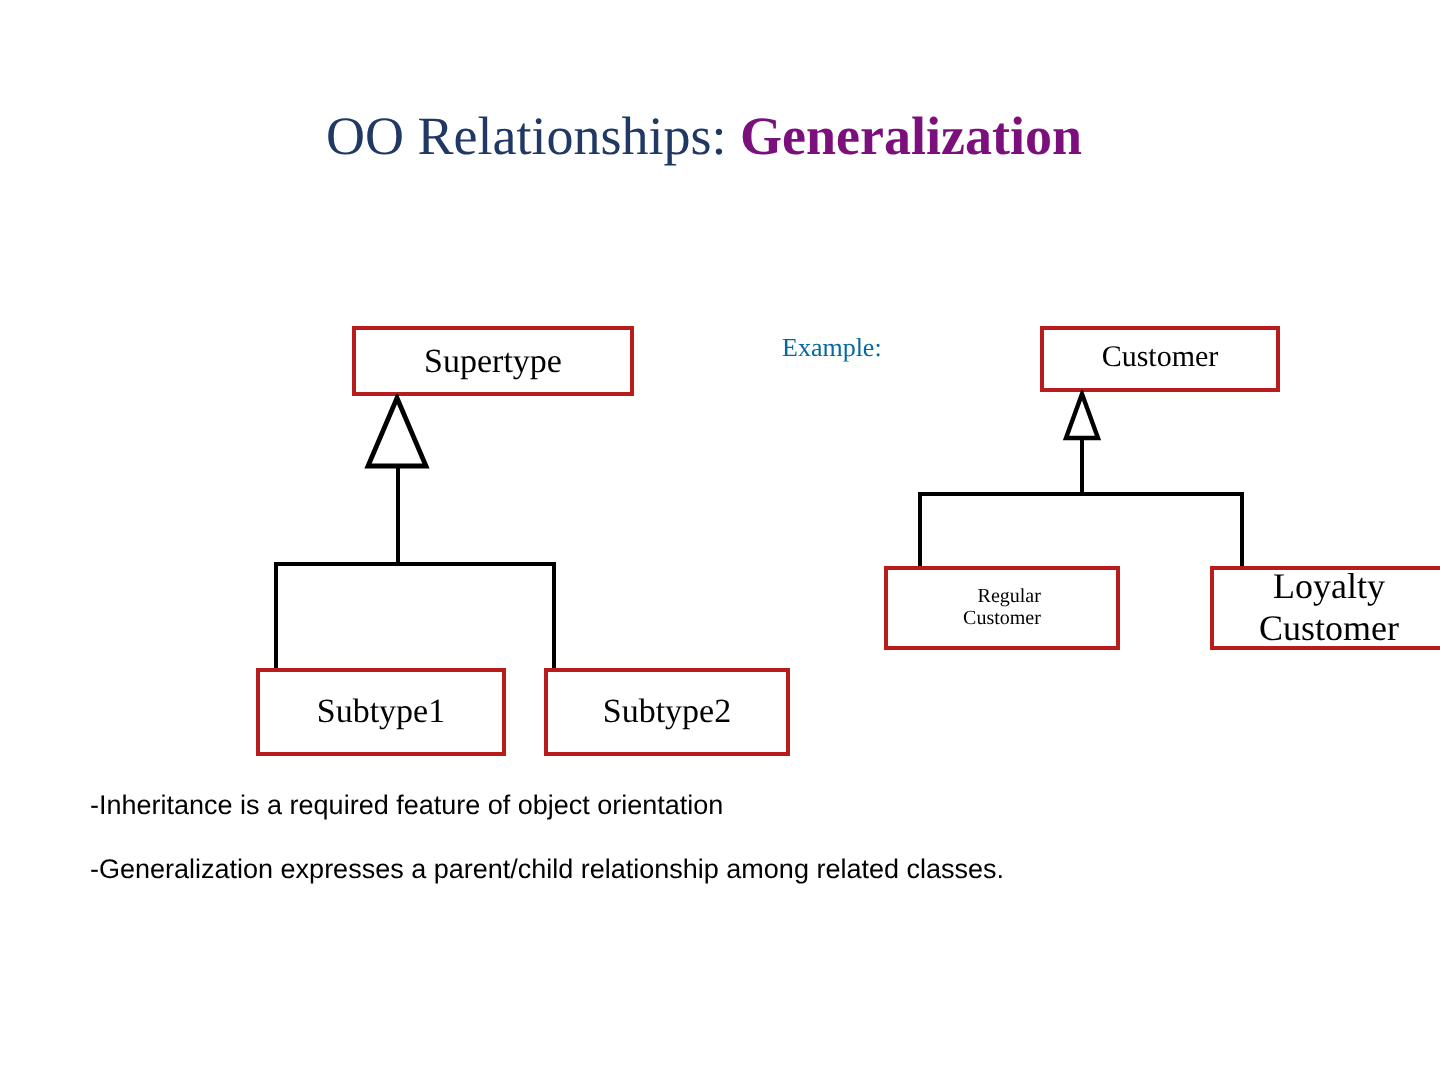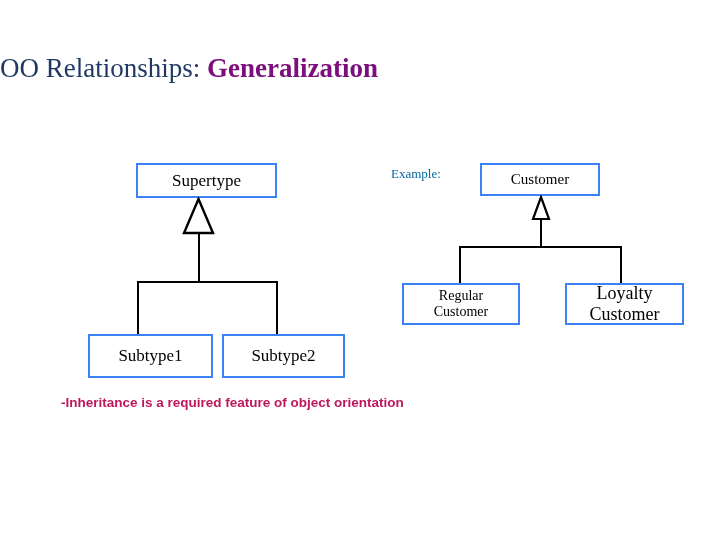--- a/index.html
+++ b/index.html
@@ -15,74 +15,77 @@
     overflow: hidden;
     font-family: "Liberation Serif", serif;
   }
 
   
   #title {
     position: absolute;
     left: 0;
     top: 52px;
     width: 704px;
+    text-align: center;
     font-family: "Liberation Serif", serif;
     font-size: 27px;
     line-height: 32px;
     white-space: nowrap;
   }
   #title .t-main {
     color: #1F3864;
     font-weight: normal;
   }
   #title .t-accent {
     color: #7B0F7B;
     font-weight: bold;
   }
 
   
   .uml-box {
     position: absolute;
     box-sizing: border-box;
-    border: 2px solid #3b82f6;
+    border: 2px solid #b91c1c;
     background: #ffffff;
     display: flex;
     align-items: center;
     justify-content: center;
     text-align: center;
     font-family: "Liberation Serif", serif;
     color: #000000;
+    margin-left: 40px;
   }
   .uml-box .box-label {
     display: block;
     line-height: 1.15;
   }
 
   
   #box-supertype {
     left: 136px;  top: 163px;  width: 141px; height: 35px;
     font-size: 17px;
   }
   #box-subtype1 {
     left: 88px;   top: 334px;  width: 125px; height: 44px;
     font-size: 17px;
   }
   #box-subtype2 {
-    left: 222px;  top: 334px;  width: 123px; height: 44px;
+    left: 232px;  top: 334px;  width: 123px; height: 44px;
     font-size: 17px;
   }
 
   
   #box-customer {
     left: 480px;  top: 163px;  width: 120px; height: 33px;
     font-size: 15px;
   }
   #box-regular-customer {
     left: 402px;  top: 283px;  width: 118px; height: 42px;
-    font-size: 14px;
+    font-size: 10px;
+    text-align: right;
   }
   #box-loyalty-customer {
     left: 565px;  top: 283px;  width: 119px; height: 42px;
     font-size: 18px;
   }
 
   
   #example-label {
     position: absolute;
     left: 391px;
@@ -116,27 +119,26 @@
   
   #r-tri      { left: 531px; top: 195px; }
   #r-stem     { left: 540px; top: 219px;  height: 29px; }
   #r-bar      { left: 459px; top: 246px;  width: 163px; }
   #r-drop-1   { left: 459px; top: 246px;  height: 38px; }
   #r-drop-2   { left: 620px; top: 246px;  height: 38px; }
 
   
   #notes {
     position: absolute;
-    left: 61px;
+    left: 45px;
     top: 395px;
     width: 650px;
     font-family: "Liberation Sans", sans-serif;
     font-size: 13.5px;
-    color: #be185d;
-    font-weight: bold;
+    color: #000000;
   }
   #notes .note-line {
     display: block;
     margin-bottom: 17px;
     white-space: nowrap;
   }
 </style>
 </head>
 <body>
 
@@ -192,15 +194,16 @@
 
   <div class="uml-box" id="box-loyalty-customer">
     <span>
       <span class="box-label">Loyalty</span>
       <span class="box-label">Customer</span>
     </span>
   </div>
 
   <div id="notes">
     <span class="note-line">-Inheritance is a required feature of object orientation</span>
+    <span class="note-line">-Generalization expresses a parent/child relationship among related classes.</span>
   </div>
 
 </div>
 
 </body></html>

